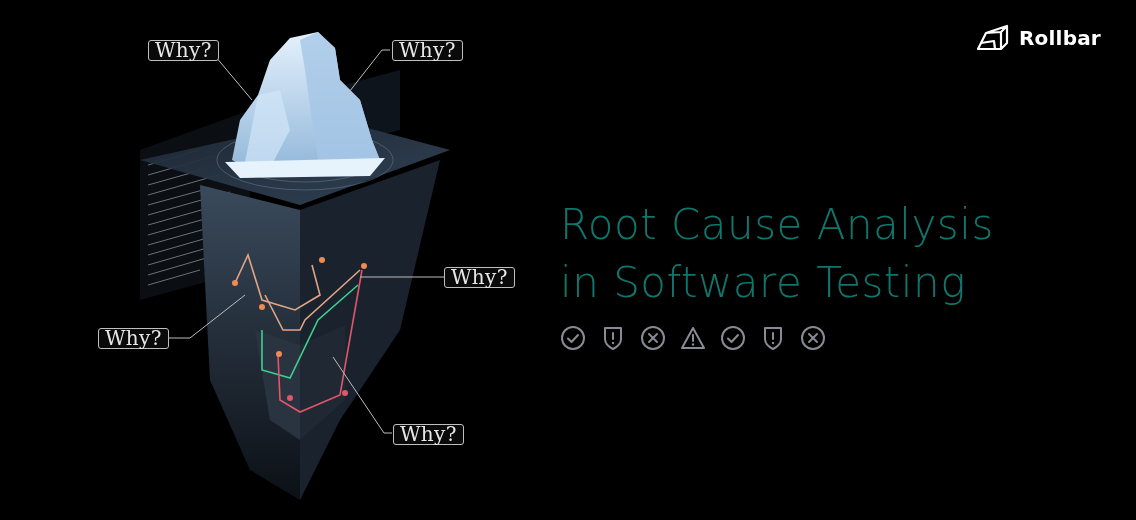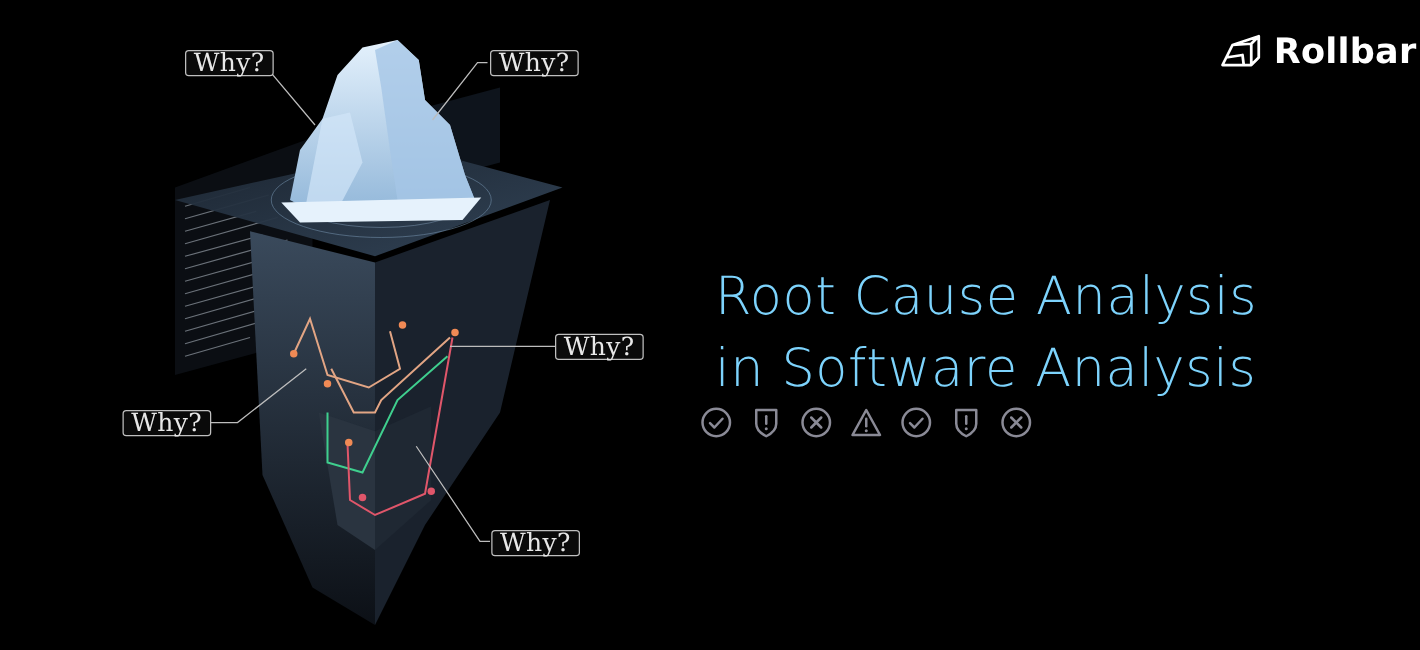--- a/index.html
+++ b/index.html
@@ -5,28 +5,28 @@
   html, body { margin: 0; padding: 0; background: #000; }
   body { width: 1136px; height: 520px; overflow: hidden; position: relative; font-family: "DejaVu Sans", sans-serif; }
   .banner { position: absolute; inset: 0; background: #000; }
   .illustration { position: absolute; left: 0; top: 0; width: 540px; height: 520px; }
   .why-label {
     position: absolute; font-family: "DejaVu Serif", serif; font-size: 20px; color: #e8e8e8;
     background: #0a0a0a; border: 1.5px solid #bfbfbf; border-radius: 3px; padding: 1px 6px; line-height: 17px;
     letter-spacing: 0.3px;
   }
   .title {
-    position: absolute; left: 560px; top: 196px; color: #7dd3fc; font-family: "DejaVu Sans", sans-serif;
-    font-size: 42px; font-weight: 300; line-height: 58px; letter-spacing: 0.5px; margin: 12px;
+    position: absolute; left: 560px; top: 196px; color: #0f766e; font-family: "DejaVu Sans", sans-serif;
+    font-size: 42px; font-weight: 300; line-height: 58px; letter-spacing: 0.5px; margin: 0;
   }
   .title span { display: block; }
   .icons { position: absolute; left: 560px; top: 325px; display: flex; gap: 14px; }
   .icons .ic { width: 26px; height: 26px; display: block; }
   .logo { position: absolute; left: 975px; top: 24px; display: flex; align-items: center; gap: 6px; }
-  .logo-text { color: #fff; font-family: "DejaVu Sans", sans-serif; font-weight: bold; font-size: 28px; letter-spacing: 0.2px; }
+  .logo-text { color: #fff; font-family: "DejaVu Sans", sans-serif; font-weight: bold; font-size: 20px; letter-spacing: 0.2px; }
 </style>
 </head>
 <body>
 
 <div class="banner">
 
   <svg class="illustration" viewBox="0 0 540 520">
     <defs>
       <linearGradient id="ice" x1="0" y1="0" x2="0" y2="1">
         <stop offset="0" stop-color="#e4f1fc"></stop>
@@ -109,21 +109,21 @@
   </svg>
 
   <div class="why-label" style="left:148px; top:40px;">Why?</div>
   <div class="why-label" style="left:392px; top:40px;">Why?</div>
   <div class="why-label" style="left:444px; top:267px;">Why?</div>
   <div class="why-label" style="left:98px; top:328px;">Why?</div>
   <div class="why-label" style="left:393px; top:424px;">Why?</div>
 
   <h1 class="title">
     <span>Root Cause Analysis</span>
-    <span>in Software Analysis</span>
+    <span>in Software Testing</span>
   </h1>
 
   <div class="icons">
     <svg class="ic" viewBox="0 0 26 26">
         <circle cx="13" cy="13" r="11" fill="none" stroke="#8a8a96" stroke-width="2"></circle>
         <polyline points="8,13.5 11.5,17 18,10" fill="none" stroke="#8a8a96" stroke-width="2" stroke-linecap="round" stroke-linejoin="round"></polyline>
       </svg>
     <svg class="ic" viewBox="0 0 26 26">
         <path d="M5,3 H21 V14 C21,19 17,22 13,24 C9,22 5,19 5,14 Z" fill="none" stroke="#8a8a96" stroke-width="2" stroke-linejoin="round"></path>
         <line x1="13" y1="8" x2="13" y2="14" stroke="#8a8a96" stroke-width="2" stroke-linecap="round"></line>

